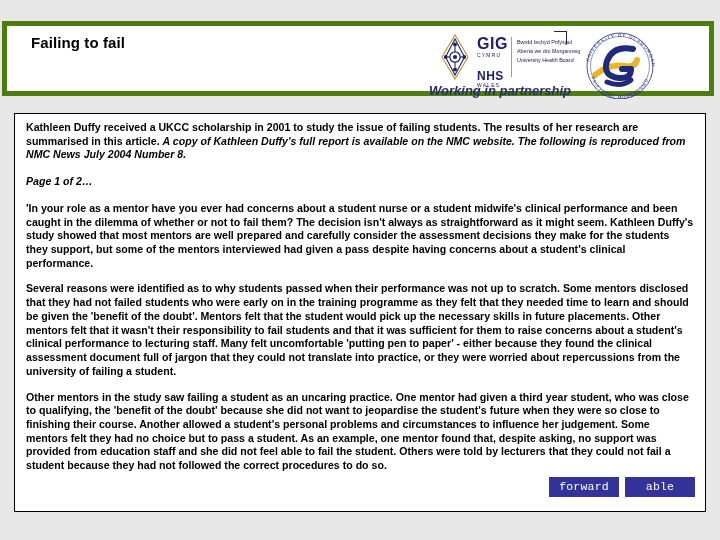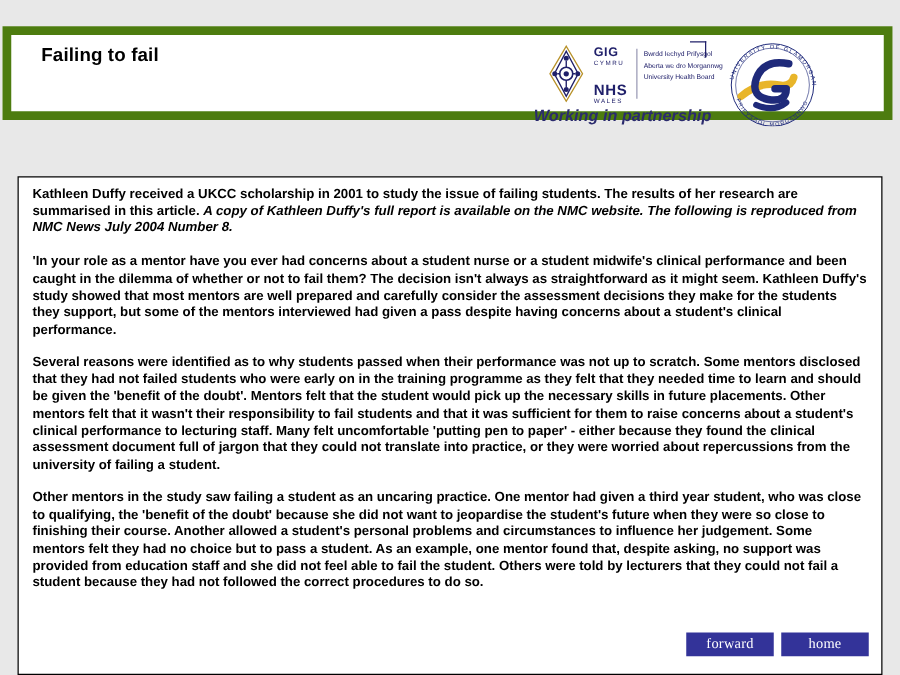--- a/index.html
+++ b/index.html
@@ -16,21 +16,21 @@
   }
 
   
   .header-box {
     position: absolute;
     left: 2px;
     top: 21px;
     width: 712px;
     height: 75px;
     background: #ffffff;
-    border: 7px solid #4d7c0f;
+    border: 5px solid #4d7c0f;
     box-sizing: border-box;
   }
   .slide-title {
     position: absolute;
     left: 24px;
     top: 8px;
     font-size: 15px;
     font-weight: bold;
     color: #000000;
     letter-spacing: 0.1px;
@@ -60,21 +60,21 @@
     height: 46px;
   }
   .nhs-words {
     position: absolute;
     left: 42px;
     top: 3px;
     line-height: 1;
     color: #20206a;
   }
   .nhs-words .gig {
-    font-size: 10px;
+    font-size: 16px;
     font-weight: bold;
     letter-spacing: 0.5px;
   }
   .nhs-words .cymru {
     font-size: 5px;
     letter-spacing: 1.2px;
     margin-top: 1px;
   }
   .nhs-words .nhs {
     font-size: 12px;
@@ -134,21 +134,20 @@
   .content-box {
     position: absolute;
     left: 14px;
     top: 113px;
     width: 692px;
     height: 399px;
     background: #ffffff;
     border: 1px solid #000000;
     box-sizing: border-box;
     padding: 7px 11px 0 11px;
-    margin-top: 28px;
   }
   .content-box p {
     margin: 0 0 10px 0;
     font-size: 10.6px;
     line-height: 1.295;
     color: #000000;
     text-align: left;
   }
   p.intro {
     font-weight: bold;
@@ -175,21 +174,21 @@
     position: absolute;
     right: 10px;
     bottom: 14px;
     display: flex;
     gap: 6px;
   }
   .nav-btn {
     background: #333399;
     color: #ffffff;
     font-size: 11.5px;
-    font-family: Liberation Serif, serif;
+    font-family: Liberation Mono, monospace;
     padding: 3px 0 4px 0;
     width: 70px;
     text-align: center;
     border: none;
     cursor: pointer;
     letter-spacing: 0.2px;
   }
 </style>
 </head>
 <body>
@@ -254,25 +253,26 @@
       </text>
     </svg>
 
   </div>
 </div>
 
 <div class="content-box">
 
   <p class="intro"><span>Kathleen Duffy received a UKCC scholarship in 2001 to study the issue of failing students. The results of her research are summarised in this article. </span><span class="ital">A copy of Kathleen Duffy's full report is available on the NMC website. The following is reproduced from NMC News July 2004 Number 8.</span></p>
 
+  <p class="page-marker">Page 1 of 2…</p>
 
   <p class="body-para">'In your role as a mentor have you ever had concerns about a student nurse or a student midwife's clinical performance and been caught in the dilemma of whether or not to fail them? The decision isn't always as straightforward as it might seem. Kathleen Duffy's study showed that most mentors are well prepared and carefully consider the assessment decisions they make for the students they support, but some of the mentors interviewed had given a pass despite having concerns about a student's clinical performance.</p>
 
   <p class="body-para">Several reasons were identified as to why students passed when their performance was not up to scratch. Some mentors disclosed that they had not failed students who were early on in the training programme as they felt that they needed time to learn and should be given the 'benefit of the doubt'. Mentors felt that the student would pick up the necessary skills in future placements. Other mentors felt that it wasn't their responsibility to fail students and that it was sufficient for them to raise concerns about a student's clinical performance to lecturing staff. Many felt uncomfortable 'putting pen to paper' - either because they found the clinical assessment document full of jargon that they could not translate into practice, or they were worried about repercussions from the university of failing a student.</p>
 
   <p class="body-para last-para">Other mentors in the study saw failing a student as an uncaring practice. One mentor had given a third year student, who was close to qualifying, the 'benefit of the doubt' because she did not want to jeopardise the student's future when they were so close to finishing their course. Another allowed a student's personal problems and circumstances to influence her judgement. Some mentors felt they had no choice but to pass a student. As an example, one mentor found that, despite asking, no support was provided from education staff and she did not feel able to fail the student. Others were told by lecturers that they could not fail a student because they had not followed the correct procedures to do so.</p>
 
   <div class="nav-buttons">
     <button class="nav-btn">forward</button>
-    <button class="nav-btn">home</button>
+    <button class="nav-btn">able</button>
   </div>
 
 </div>
 
 </body></html>

